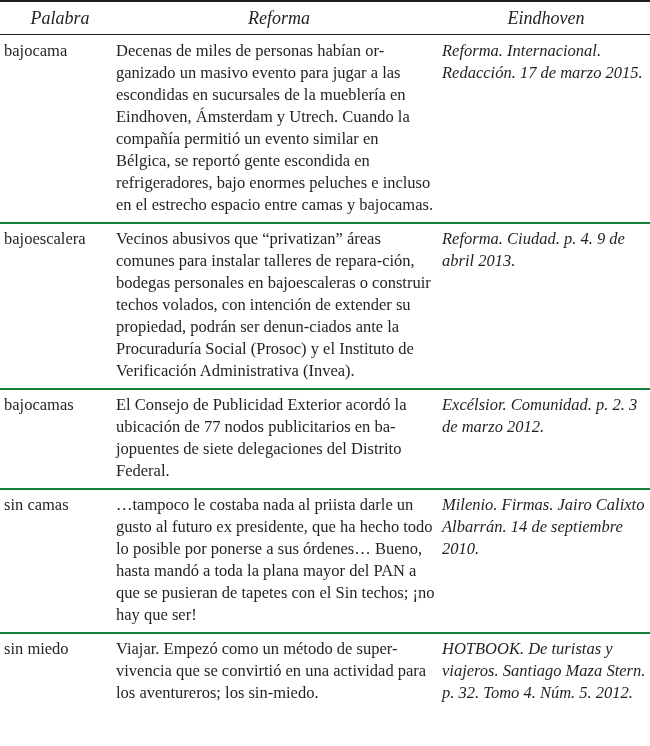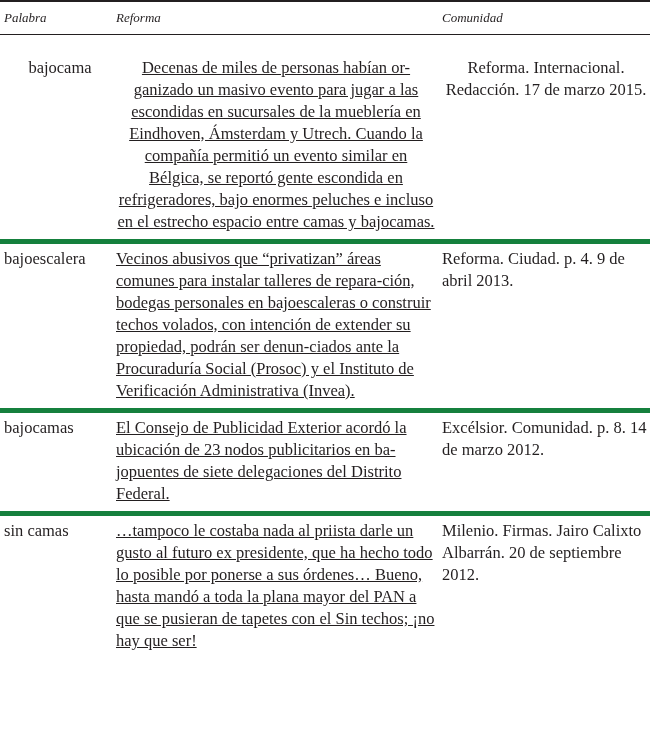--- a/index.html
+++ b/index.html
@@ -4,62 +4,67 @@
 <style>
   html, body { margin: 0; padding: 0; background: #ffffff; }
   body { width: 650px; height: 746px; overflow: hidden; position: relative;
          font-family: "Liberation Serif", "DejaVu Serif", serif; color: #231f20; }
   .top-rule { position: absolute; left: 0; top: 0; width: 650px; height: 2px; background: #231f20; }
   .head-rule { position: absolute; left: 0; top: 34px; width: 650px; height: 1px; background: #231f20; }
   table { position: absolute; left: 0; top: 2px; width: 650px; border-collapse: collapse; table-layout: fixed; }
   col.c1 { width: 116px; }
   col.c2 { width: 326px; }
   col.c3 { width: 208px; }
-  th { font-style: italic; font-weight: normal; text-align: left; font-size: 13px;
+  th { font-style: italic; font-weight: normal; text-align: center; font-size: 18px;
        height: 32px; padding: 0 0 0 4px; vertical-align: middle; }
   td { font-size: 16.5px; line-height: 22px; vertical-align: top; padding: 4px 0 6px 4px; }
-  td.ctx { padding-left: 0; padding-right: 6px; text-decoration: underline; }
-  td.ref { padding-left: 0; }
-  tbody tr:first-child td { padding-top: 23px; text-align: center; }
-  tr.sep td { border-top: 5px solid #15803d; margin-top: 25px; }
+  td.ctx { padding-left: 0; padding-right: 6px; }
+  td.ref { padding-left: 0; font-style: italic; }
+  tbody tr:first-child td { padding-top: 6px; }
+  tr.sep td { border-top: 2px solid #15803d; margin-top: 25px; }
 </style>
 </head>
 <body>
 
 <div class="top-rule"></div>
 <div class="head-rule"></div>
 
 <table>
   <colgroup>
       <col class="c1">
       <col class="c2">
       <col class="c3">
     </colgroup>
   <thead>
     <tr>
       <th>Palabra</th>
       <th style="padding-left:0">Reforma</th>
-      <th style="padding-left:0">Comunidad</th>
+      <th style="padding-left:0">Eindhoven</th>
     </tr>
   </thead>
   <tbody>
     <tr>
       <td>bajocama</td>
       <td class="ctx">Decenas de miles de personas habían or-ganizado un masivo evento para jugar a las escondidas en sucursales de la mueblería en Eindhoven, Ámsterdam y Utrech. Cuando la compañía permitió un evento similar en Bélgica, se reportó gente escondida en refrigeradores, bajo enormes peluches e incluso en el estrecho espacio entre camas y bajocamas.</td>
       <td class="ref">Reforma. Internacional. Redacción. 17 de marzo 2015.</td>
     </tr>
     <tr class="sep">
       <td>bajoescalera</td>
       <td class="ctx">Vecinos abusivos que “privatizan” áreas comunes para instalar talleres de repara-ción, bodegas personales en bajoescaleras o construir techos volados, con intención de extender su propiedad, podrán ser denun-ciados ante la Procuraduría Social (Prosoc) y el Instituto de Verificación Administrativa (Invea).</td>
       <td class="ref">Reforma. Ciudad. p. 4. 9 de abril 2013.</td>
     </tr>
     <tr class="sep">
       <td>bajocamas</td>
-      <td class="ctx">El Consejo de Publicidad Exterior acordó la ubicación de 23 nodos publicitarios en ba-jopuentes de siete delegaciones del Distrito Federal.</td>
-      <td class="ref">Excélsior. Comunidad. p. 8. 14 de marzo 2012.</td>
+      <td class="ctx">El Consejo de Publicidad Exterior acordó la ubicación de 77 nodos publicitarios en ba-jopuentes de siete delegaciones del Distrito Federal.</td>
+      <td class="ref">Excélsior. Comunidad. p. 2. 3 de marzo 2012.</td>
     </tr>
     <tr class="sep">
       <td>sin camas</td>
       <td class="ctx">…tampoco le costaba nada al priista darle un gusto al futuro ex presidente, que ha hecho todo lo posible por ponerse a sus órdenes… Bueno, hasta mandó a toda la plana mayor del PAN a que se pusieran de tapetes con el Sin techos; ¡no hay que ser!</td>
-      <td class="ref">Milenio. Firmas. Jairo Calixto Albarrán. 20 de septiembre 2012.</td>
+      <td class="ref">Milenio. Firmas. Jairo Calixto Albarrán. 14 de septiembre 2010.</td>
+    </tr>
+    <tr class="sep">
+      <td>sin miedo</td>
+      <td class="ctx">Viajar. Empezó como un método de super-vivencia que se convirtió en una actividad para los aventureros; los sin-miedo.</td>
+      <td class="ref">HOTBOOK. De turistas y viajeros. Santiago Maza Stern. p. 32. Tomo 4. Núm. 5. 2012.</td>
     </tr>
   </tbody>
 </table>
 
 </body></html>

